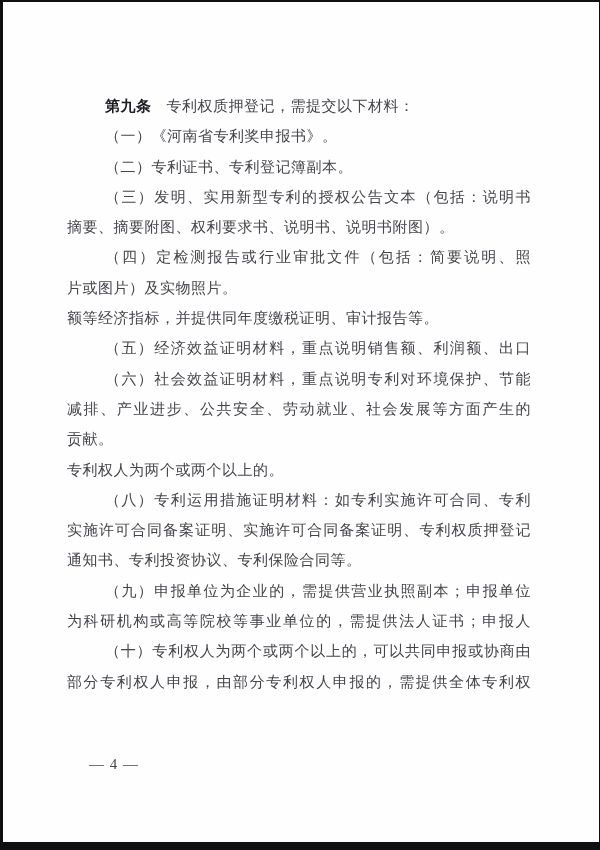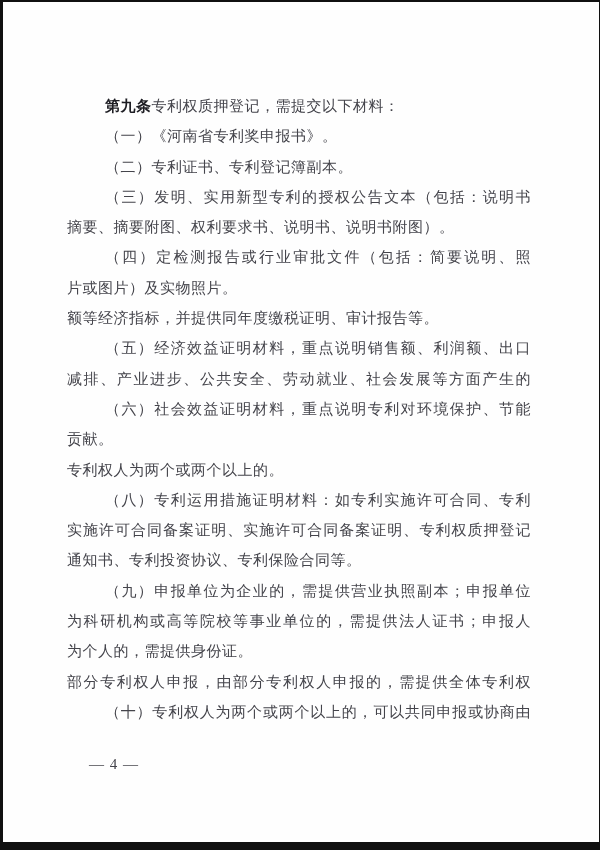--- a/index.html
+++ b/index.html
@@ -43,20 +43,21 @@
     text-indent: 38px;
   }
   .line.justify {
     text-align: justify;
     text-align-last: justify;
     text-justify: inter-character;
   }
   .line .lead-bold {
     font-weight: 700;
     color: var(--heading-color, #1d1d23);
+    margin-right: 15px;
   }
   .page-number {
     position: absolute;
     left: 86px;
     top: 752px;
     font-size: 15px;
     line-height: 20px;
     letter-spacing: 1px;
     color: var(--text-color, #44444b);
   }
@@ -69,28 +70,27 @@
     <div class="doc-text" id="doc-lines">
         <div class="line indent"><span class="lead-bold">第九条</span><span>专利权质押登记，需提交以下材料：</span></div>
         <div class="line indent"><span>（一）《河南省专利奖申报书》。</span></div>
         <div class="line indent"><span>（二）专利证书、专利登记簿副本。</span></div>
         <div class="line indent justify"><span>（三）发明、实用新型专利的授权公告文本（包括：说明书</span></div>
         <div class="line"><span>摘要、摘要附图、权利要求书、说明书、说明书附图）。</span></div>
         <div class="line indent justify"><span>（四）定检测报告或行业审批文件（包括：简要说明、照</span></div>
         <div class="line"><span>片或图片）及实物照片。</span></div>
         <div class="line"><span>额等经济指标，并提供同年度缴税证明、审计报告等。</span></div>
         <div class="line indent justify"><span>（五）经济效益证明材料，重点说明销售额、利润额、出口</span></div>
+        <div class="line indent justify"><span>（六）社会效益证明材料，重点说明专利对环境保护、节能</span></div>
         <div class="line justify"><span>减排、产业进步、公共安全、劳动就业、社会发展等方面产生的</span></div>
-        <div class="line indent justify"><span>（六）社会效益证明材料，重点说明专利对环境保护、节能</span></div>
         <div class="line"><span>贡献。</span></div>
         <div class="line"><span>专利权人为两个或两个以上的。</span></div>
         <div class="line indent justify"><span>（八）专利运用措施证明材料：如专利实施许可合同、专利</span></div>
         <div class="line justify"><span>实施许可合同备案证明、实施许可合同备案证明、专利权质押登记</span></div>
         <div class="line"><span>通知书、专利投资协议、专利保险合同等。</span></div>
         <div class="line indent justify"><span>（九）申报单位为企业的，需提供营业执照副本；申报单位</span></div>
         <div class="line justify"><span>为科研机构或高等院校等事业单位的，需提供法人证书；申报人</span></div>
-        <div class="line"><span>为个人的，需提供身份证。</span></div>
+        <div class="line indent justify"><span>（十）专利权人为两个或两个以上的，可以共同申报或协商由</span></div>
         <div class="line justify"><span>部分专利权人申报，由部分专利权人申报的，需提供全体专利权</span></div>
-        <div class="line indent justify"><span>（十）专利权人为两个或两个以上的，可以共同申报或协商由</span></div>
       </div>
     <div class="page-number">— 4 —</div>
   </div>
 </div>
 
 </body></html>

